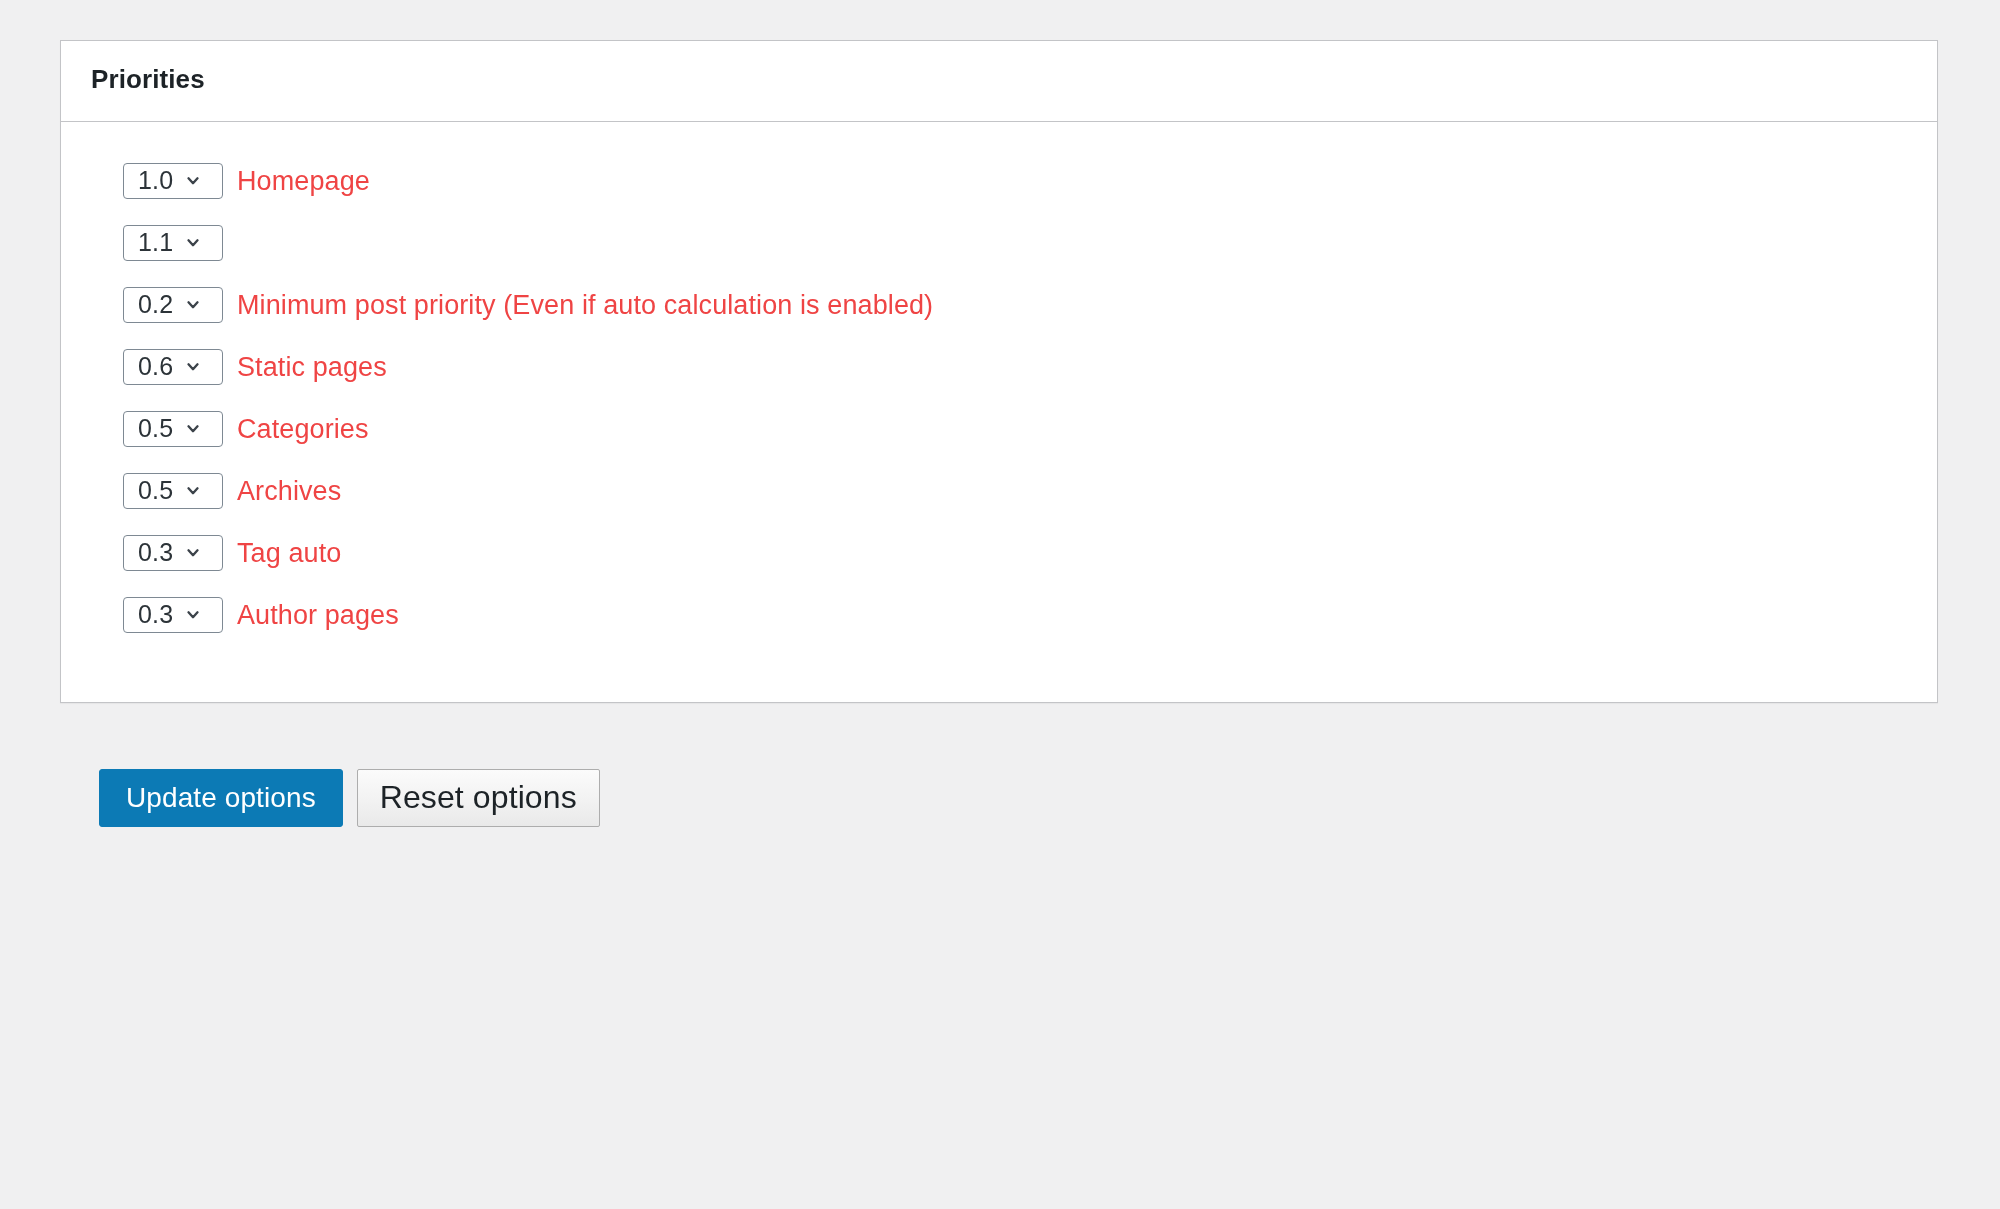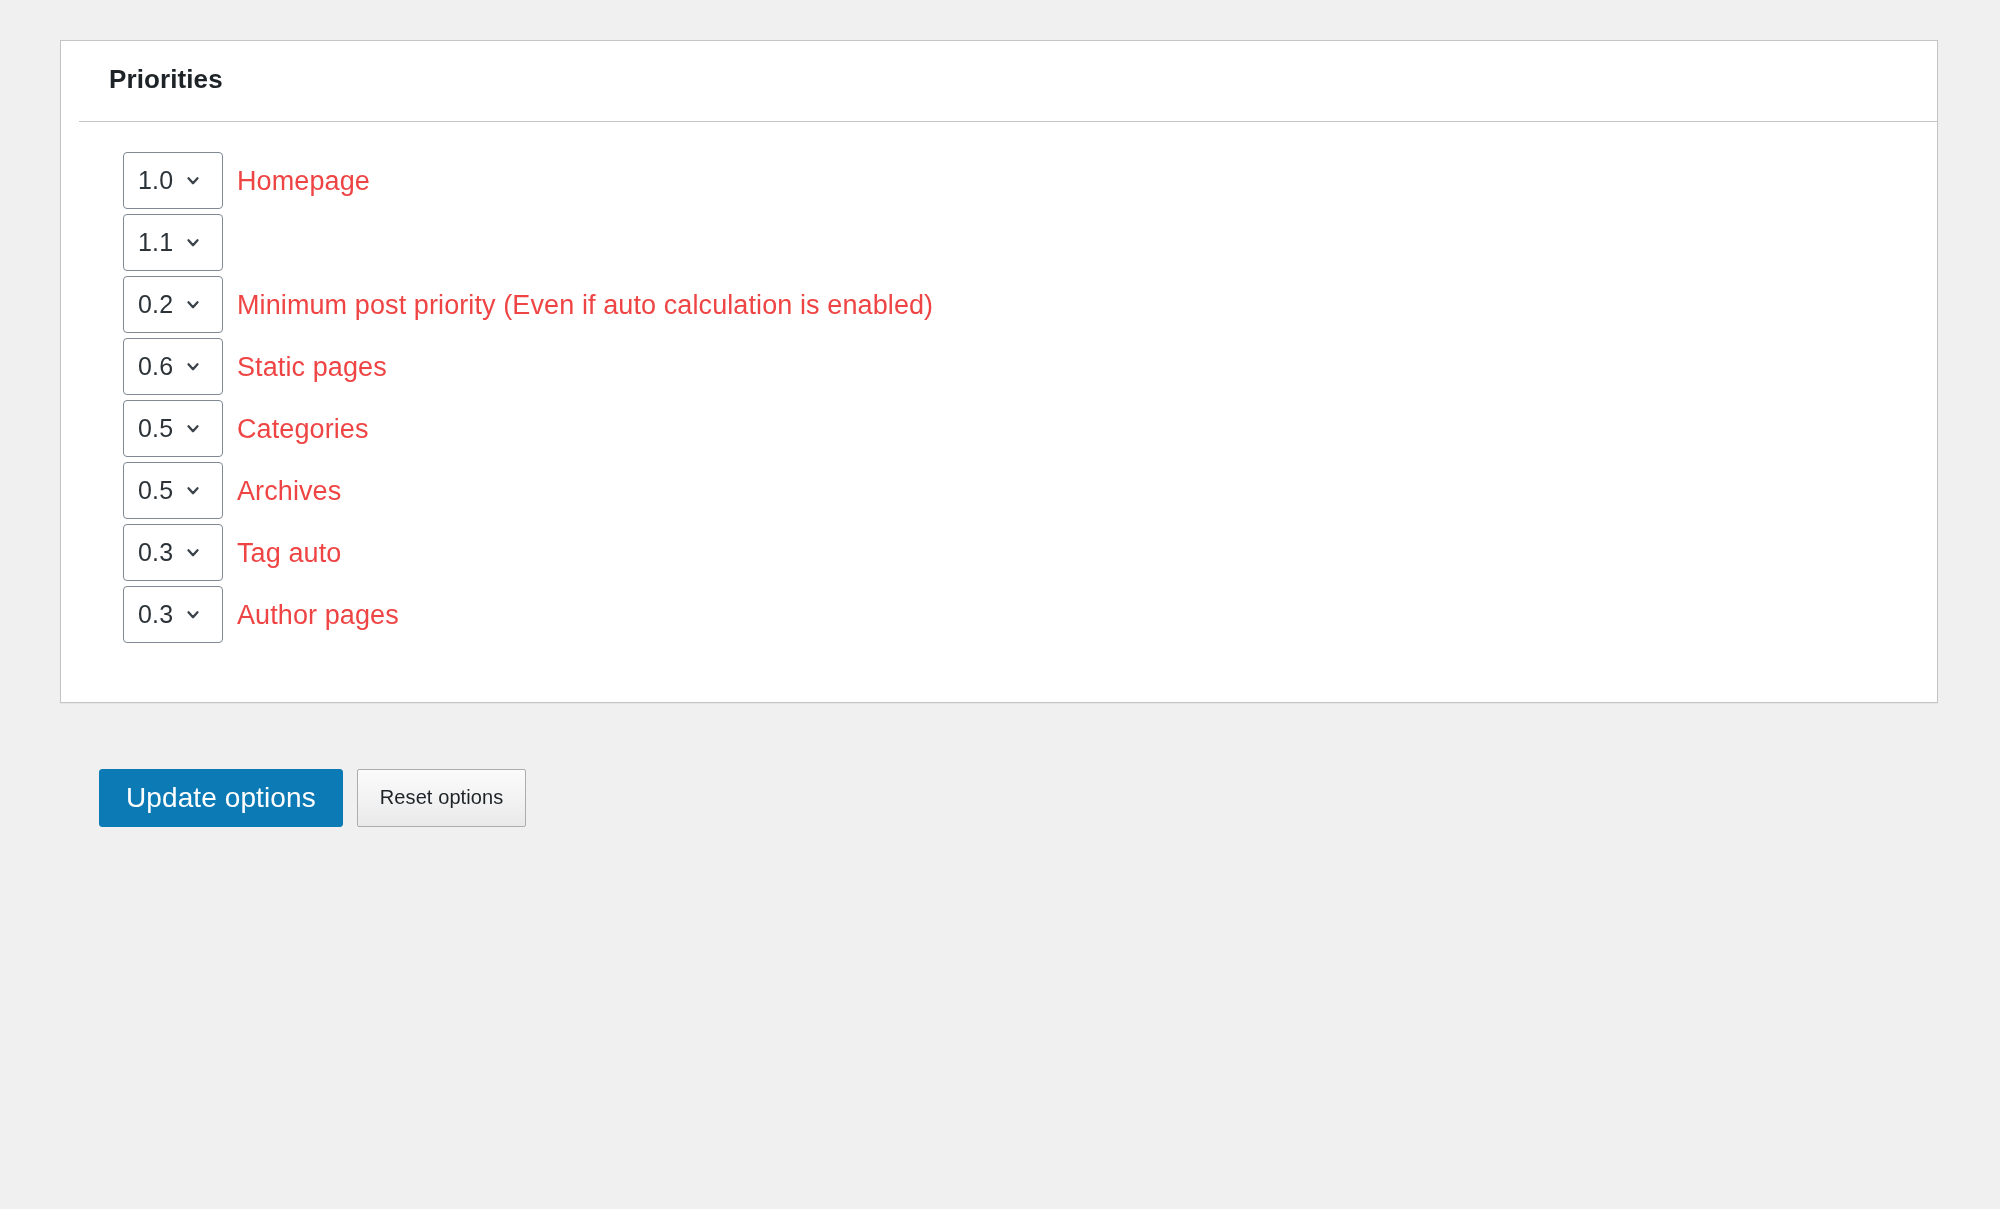--- a/index.html
+++ b/index.html
@@ -27,21 +27,20 @@
     background: #ffffff;
     border: 1px solid #c3c4c7;
     box-shadow: 0 1px 1px rgba(0,0,0,.04);
     width: 1878px;
     box-sizing: border-box;
   }
 
   .card-header {
     padding: 22px 23px 24px 30px;
     border-bottom: 1px solid #c3c4c7;
-    margin-left: 18px;
   }
 
   .card-title {
     font-size: 26px;
     font-weight: bold;
     color: #1d2327;
     line-height: 1.3;
     letter-spacing: 0.1px;
   }
 
@@ -62,21 +61,21 @@
     height: 62px;
     margin-left: 32px;
   }
 
   .select-wrap {
     position: relative;
     display: inline-flex;
     align-items: center;
     box-sizing: border-box;
     width: 100px;
-    height: 57px;
+    height: 36px;
     border: 1px solid #7e8993;
     border-radius: 4px;
     background: #ffffff;
     padding: 0 10px 0 14px;
     cursor: pointer;
   }
 
   .select-value {
     font-size: 25px;
     color: #2c3338;
@@ -136,21 +135,21 @@
     align-items: center;
     justify-content: center;
     box-sizing: border-box;
     height: 58px;
     margin-left: 14px;
     padding: 0 22px;
     background: linear-gradient(180deg, #fbfbfb 0%, #f2f2f2 55%, #e9e9e9 100%);
     border: 1px solid #adadad;
     border-radius: 2px;
     color: #1d2327;
-    font-size: 20px;
+    font-size: 32px;
     font-family: "Liberation Sans", sans-serif;
     letter-spacing: 0.1px;
     cursor: pointer;
   }
 </style>
 </head>
 <body>
 
 <div class="page">
 

